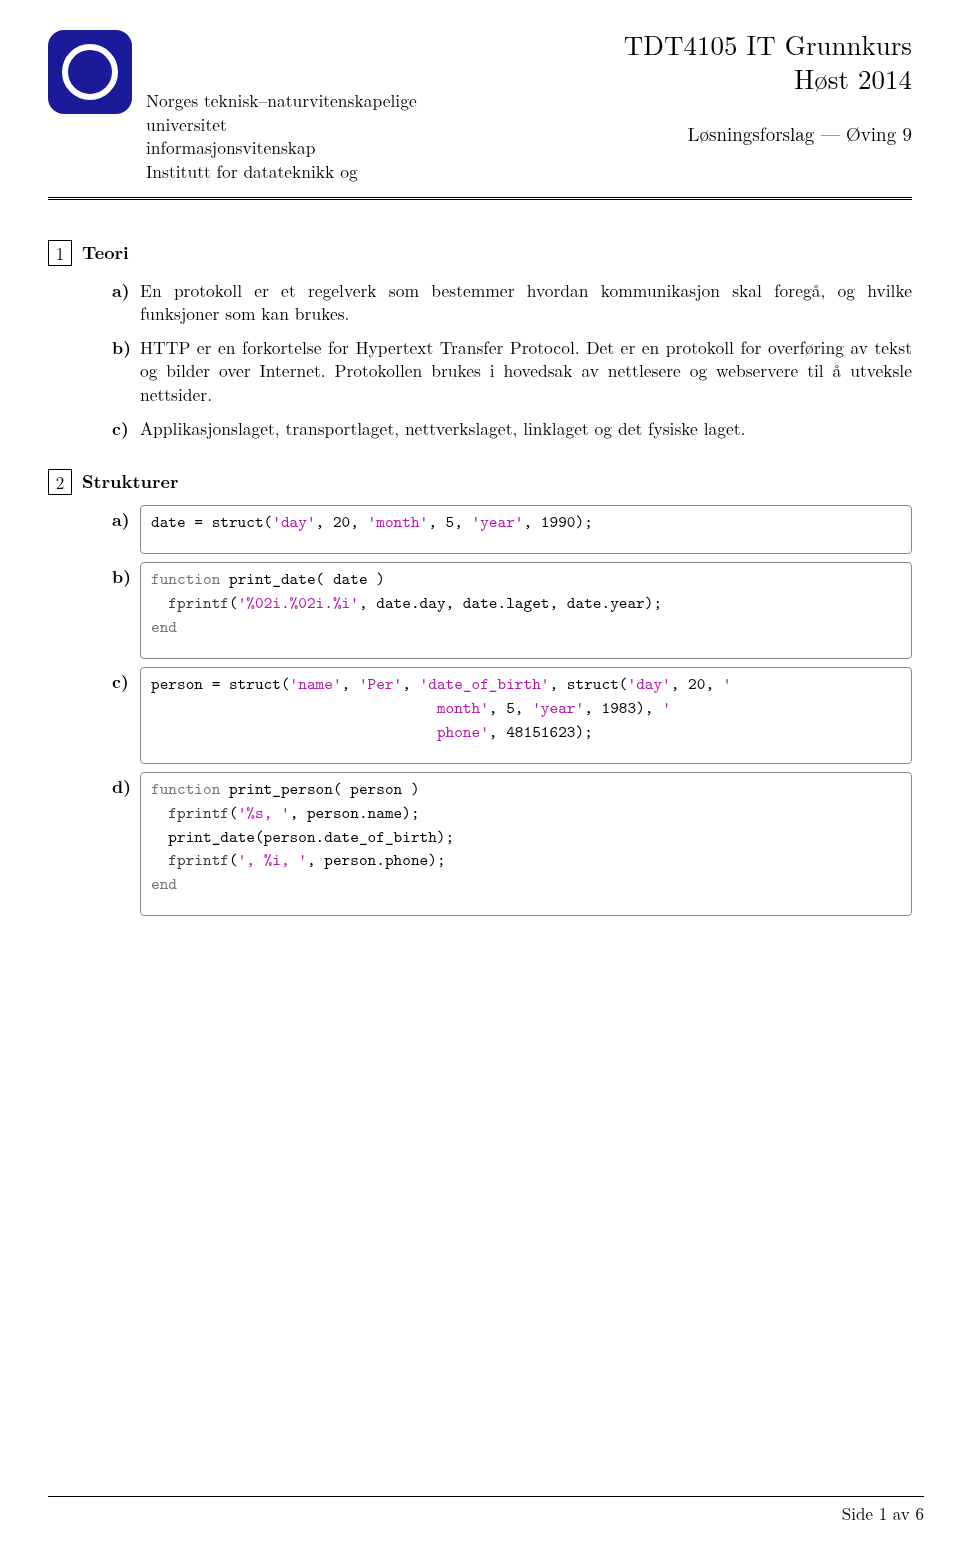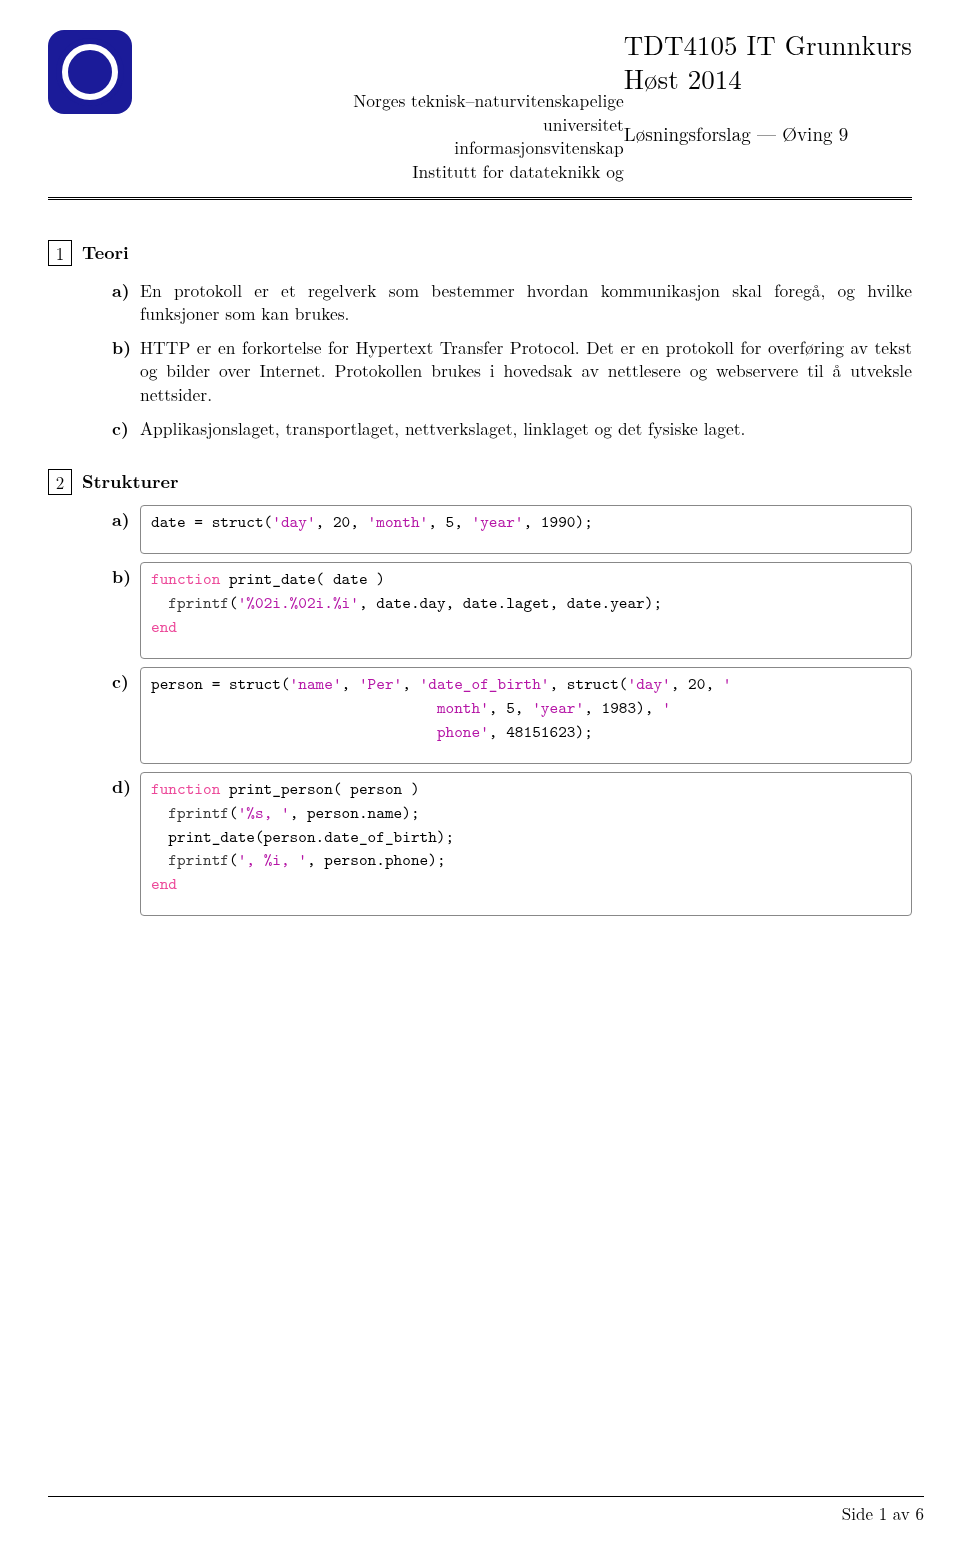--- a/index.html
+++ b/index.html
@@ -43,24 +43,23 @@
     height: 44px;
     background: #1b1b99;
     border: 6px solid #fff;
     border-radius: 50%;
     box-shadow: 0 0 0 6px #1b1b99;
   }
   .inst-col {
     flex: 1;
     padding-top: 60px;
     font-size: 17.5px;
+  }
+  .titles-col {
     text-align: right;
-  }
-  .titles-col {
-    text-align: left;
     font-size: 27px;
     line-height: 1.25;
   }
   .subtitle {
     font-size: 19px;
     font-weight: normal;
     margin-top: 26px;
   }
   .section {
     margin-bottom: 30px;
@@ -103,21 +102,21 @@
     border: 0.8px solid #888;
     border-radius: 4px;
     padding: 4px 10px 19px 10px;
     margin-top: -2px;
     position: relative;
     font-family: "Latin Modern Mono", "Courier New", monospace;
     font-size: 16.5px;
     line-height: 1.45;
     white-space: pre;
   }
-  .tok-kw  { color: #ec4899; }
+  .tok-kw  { color: #737373; }
   .tok-str { color: #b515a6; }
   .tok-builtin { color: #3a3a3a; }
   .footer {
     position: absolute;
     bottom: 28px;
     left: 48px;
     right: 36px;
     border-top: 1px solid #000;
     padding-top: 5px;
     text-align: right;

